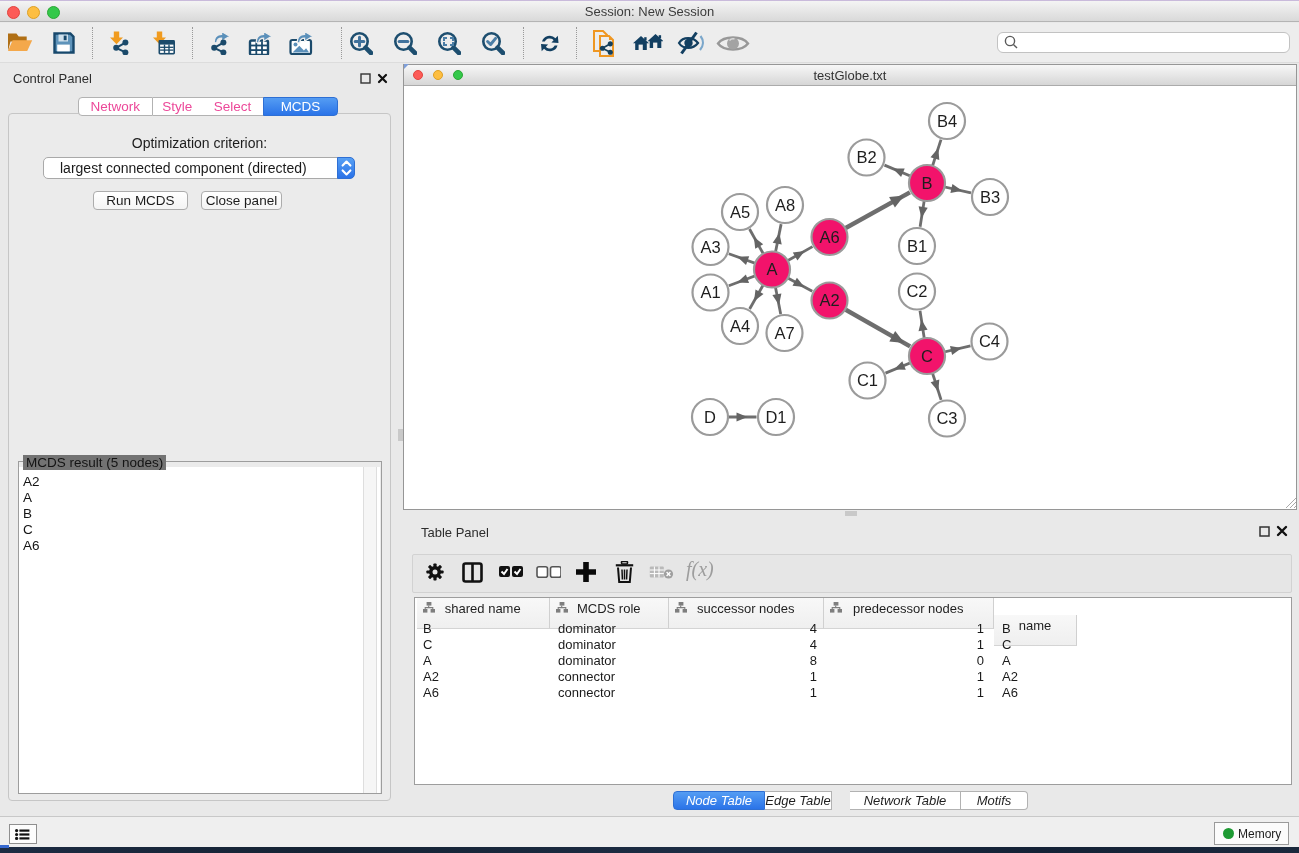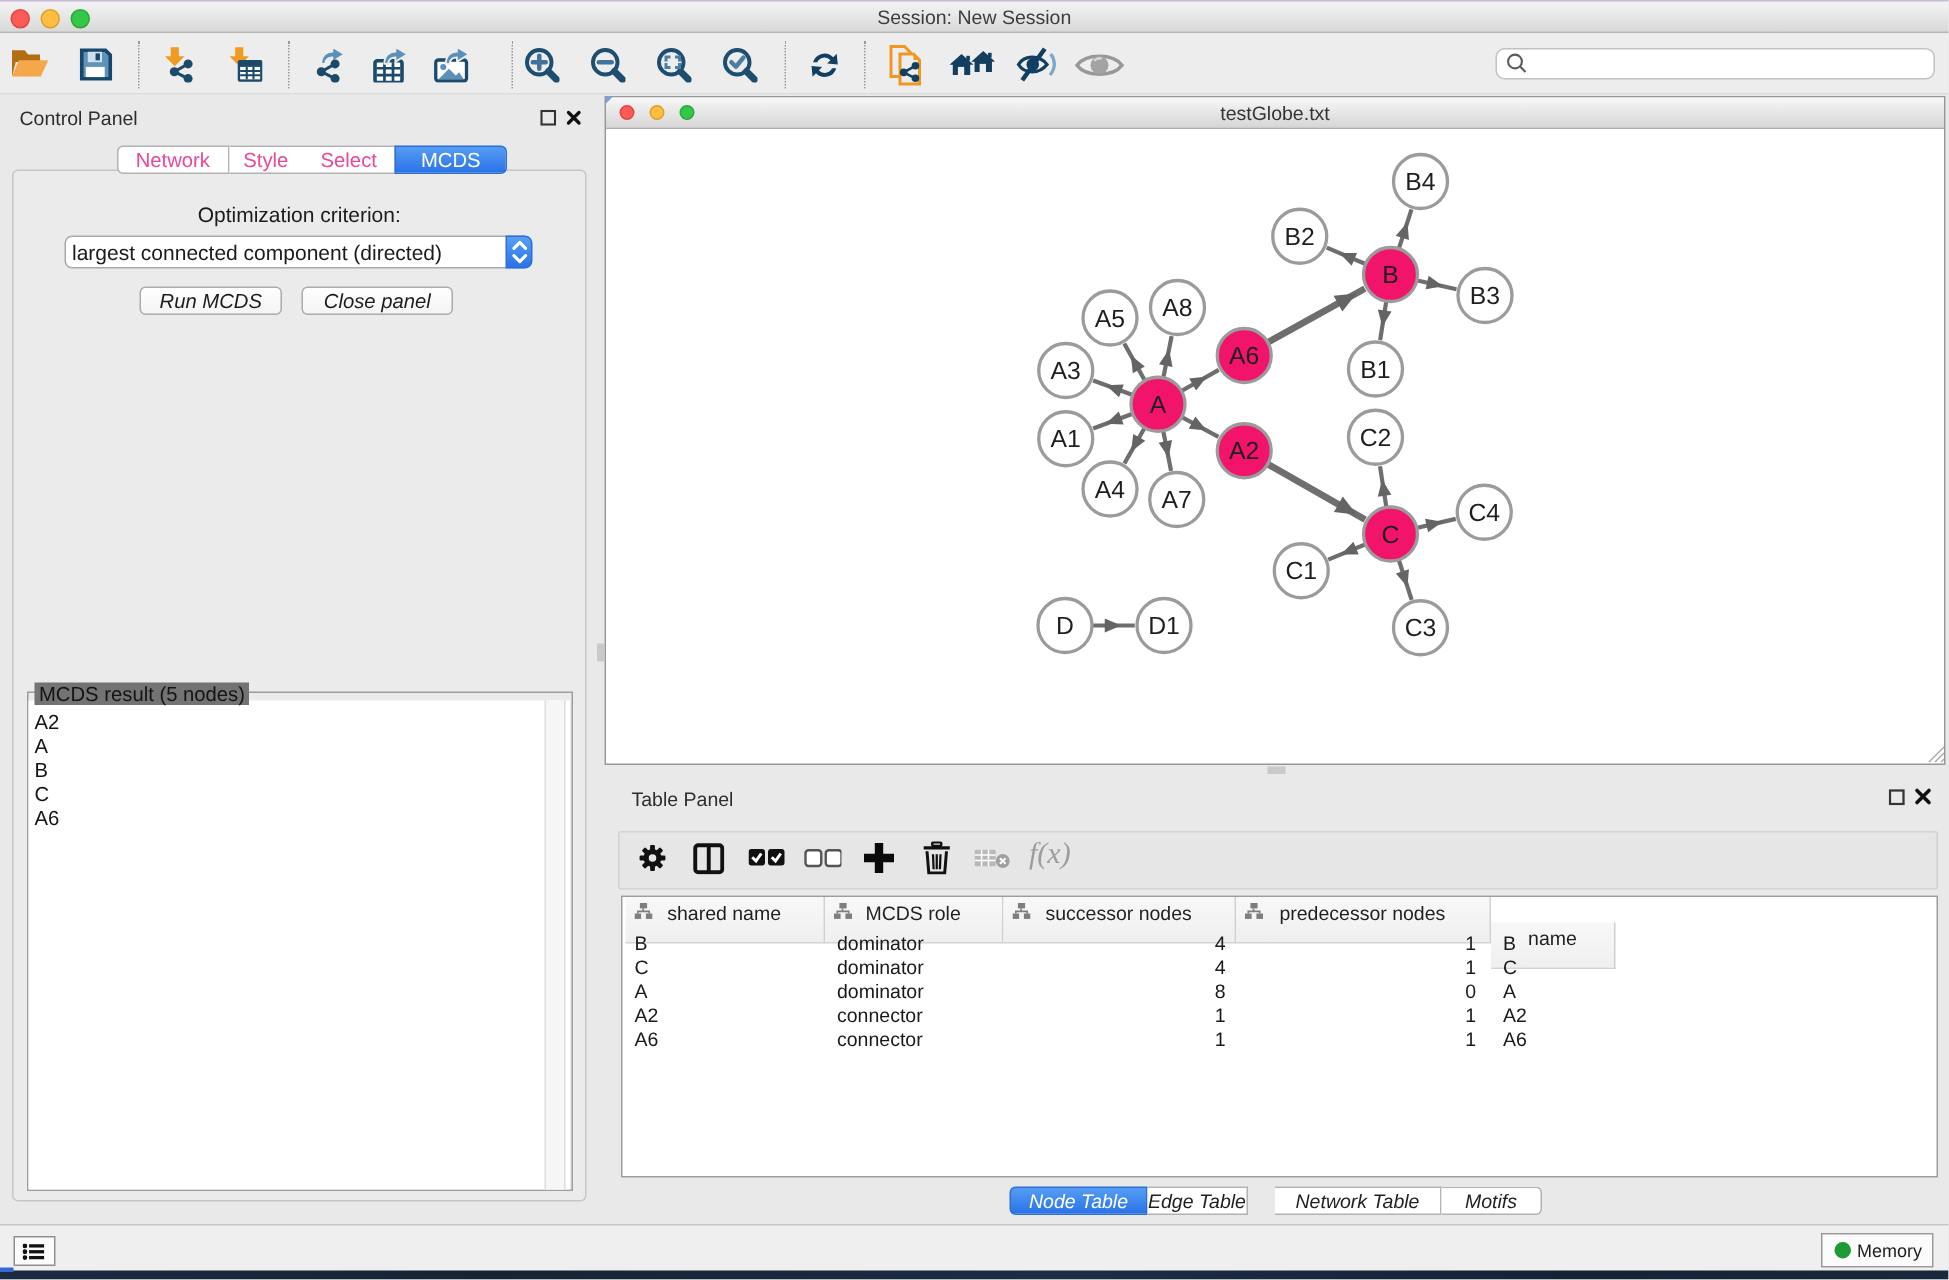--- a/index.html
+++ b/index.html
@@ -9,23 +9,23 @@
 .tl{border-radius:50%;position:absolute;}
 .title{width:100%;text-align:center;top:4px;font-size:13px;color:#3c3c3c;}
 .toolbar{left:0;top:23px;width:1299px;height:40px;background:#ededed;border-bottom:1px solid #dcdcdc;}
 .tsep{top:27px;width:1px;height:32px;border-left:1px dotted #999;position:absolute;}
 .searchbox{left:997px;top:32px;width:293px;height:21px;background:#fff;border:1px solid #c2c2c2;border-radius:6px;}
 .cphead{left:13px;top:71px;font-size:13px;color:#2d2d2d;}
 .seg{position:absolute;background:#fff;border:1px solid #b2b2b2;color:#ec4899;font-size:13.5px;text-align:center;line-height:17px;height:19px;}
 .segsel{background:linear-gradient(#559df3,#2a73e8);border-color:#2e6fd4;color:#fff;}
 .panelbox{left:8px;top:113px;width:383px;height:688px;border:1px solid #c6c6c6;border-radius:4px;background:#ebebeb;}
 .optlabel{left:0;top:135px;width:399px;text-align:center;font-size:14px;color:#1c1c1c;}
-.dropdown{left:43px;top:157px;width:311px;height:22px;background:#fff;border:1px solid #a9a9a9;border-radius:5px;font-size:14px;color:#1a1a1a;line-height:20px;padding-left:4px;}
+.dropdown{left:43px;top:157px;width:311px;height:22px;background:#fff;border:1px solid #a9a9a9;border-radius:5px;font-size:14px;color:#1a1a1a;line-height:20px;padding-left:16px;}
 .stepper{left:337px;top:157px;width:18px;height:22px;background:linear-gradient(#57a0f4,#2a72e8);border-radius:0 5px 5px 0;border:1px solid #2e6fd4;}
-.btn{position:absolute;height:19px;background:linear-gradient(#fff,#f4f4f4);border:1px solid #acacac;border-radius:4px;font-size:13.5px;color:#1c1c1c;text-align:center;line-height:17px;font-style:italic;}
+.btn{position:absolute;height:19px;background:linear-gradient(#fff,#f4f4f4);border:1px solid #acacac;border-radius:4px;font-size:13.5px;color:#1c1c1c;text-align:center;line-height:17px;}
 .fieldset{left:18px;top:461px;width:364px;height:333px;border:1px solid #9d9d9d;}
 .legend{left:23px;top:455px;background:#737373;padding:0 3px;font-size:13.5px;color:#141414;}
 .listbox{left:19px;top:467px;width:361px;height:326px;background:#fff;}
 .scrolltrack{left:344px;top:0px;width:14px;height:326px;background:#f6f6f6;border-left:1px solid #dedede;border-right:1px solid #dedede;position:absolute;}
 .listitem{position:absolute;left:4px;font-size:13.5px;color:#141414;}
 .netframe{left:403px;top:64px;width:894px;height:446px;border:1px solid #969696;background:#fff;}
 .nettitle{left:0;top:0;width:892px;height:21px;background:linear-gradient(#f7f7f7,#d6d6d6);border-bottom:1px solid #ababab;position:absolute;}
 .tphead{left:421px;top:525px;font-size:13px;color:#2d2d2d;}
 .tptoolbar{left:412px;top:554px;width:880px;height:39px;background:#e6e6e6;border:1px solid #d2d2d2;border-radius:2px;}
 .tablebox{left:414px;top:597px;width:878px;height:188px;background:#fff;border:1px solid #9d9d9d;}
@@ -180,21 +180,21 @@
 <div class="seg" style="left:202px;top:97px;width:62px;border-left:none;">Select</div>
 <div class="seg segsel" style="left:263px;top:97px;width:75px;border-radius:0 4px 4px 0;">MCDS</div>
 <div class="abs optlabel">Optimization criterion:</div>
 <div class="abs dropdown">largest connected component (directed)</div>
 <div class="abs stepper"></div>
 <svg class="abs" style="left:340px;top:160px;" width="13" height="16" viewBox="0 0 13 16">
     <path d="M2.6 5.6 L6.5 1.6 L10.4 5.6" stroke="#fff" stroke-width="2.1" fill="none" stroke-linecap="round" stroke-linejoin="round"></path>
     <path d="M2.6 10.4 L6.5 14.4 L10.4 10.4" stroke="#fff" stroke-width="2.1" fill="none" stroke-linecap="round" stroke-linejoin="round"></path>
   </svg>
 <div class="btn" style="left:93px;top:191px;width:95px;">Run MCDS</div>
-<div class="btn" style="left:201px;top:191px;width:101px;">Close panel</div>
+<div class="btn" style="left:201px;top:191px;width:81px;">Close panel</div>
 <div class="abs fieldset"></div>
 <div class="abs listbox">
     <div class="scrolltrack"></div>
     <div class="listitem" style="top:7px;">A2</div>
     <div class="listitem" style="top:23px;">A</div>
     <div class="listitem" style="top:39px;">B</div>
     <div class="listitem" style="top:55px;">C</div>
     <div class="listitem" style="top:71px;">A6</div>
   </div>
 <div class="abs legend">MCDS result (5 nodes)</div>

